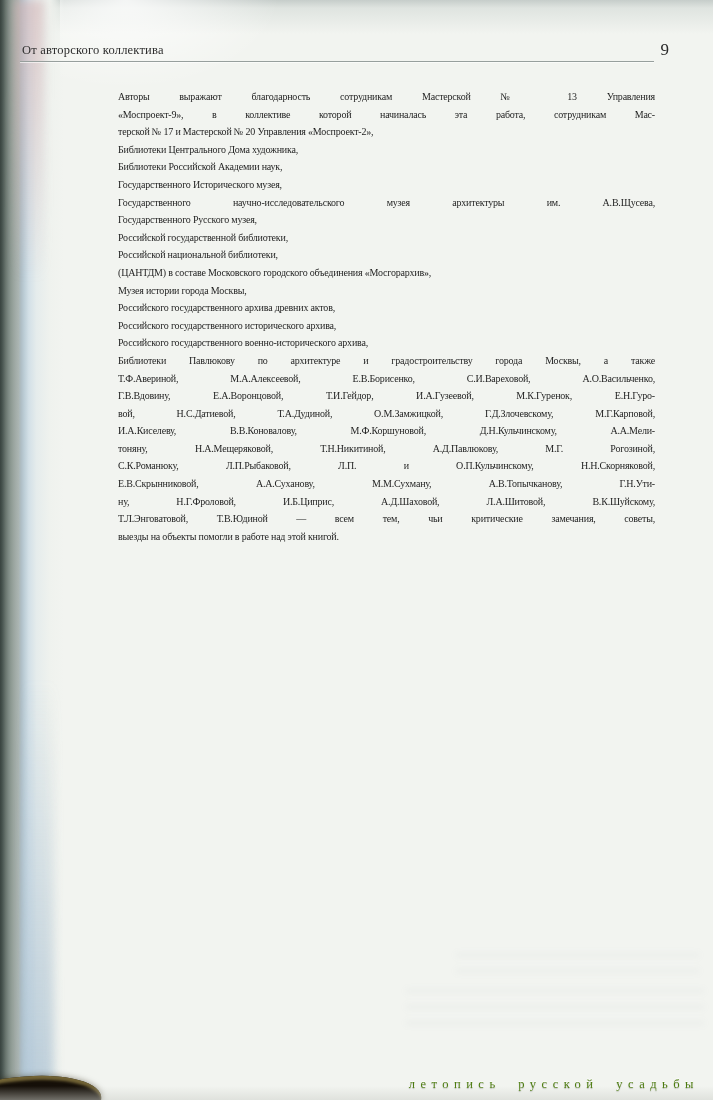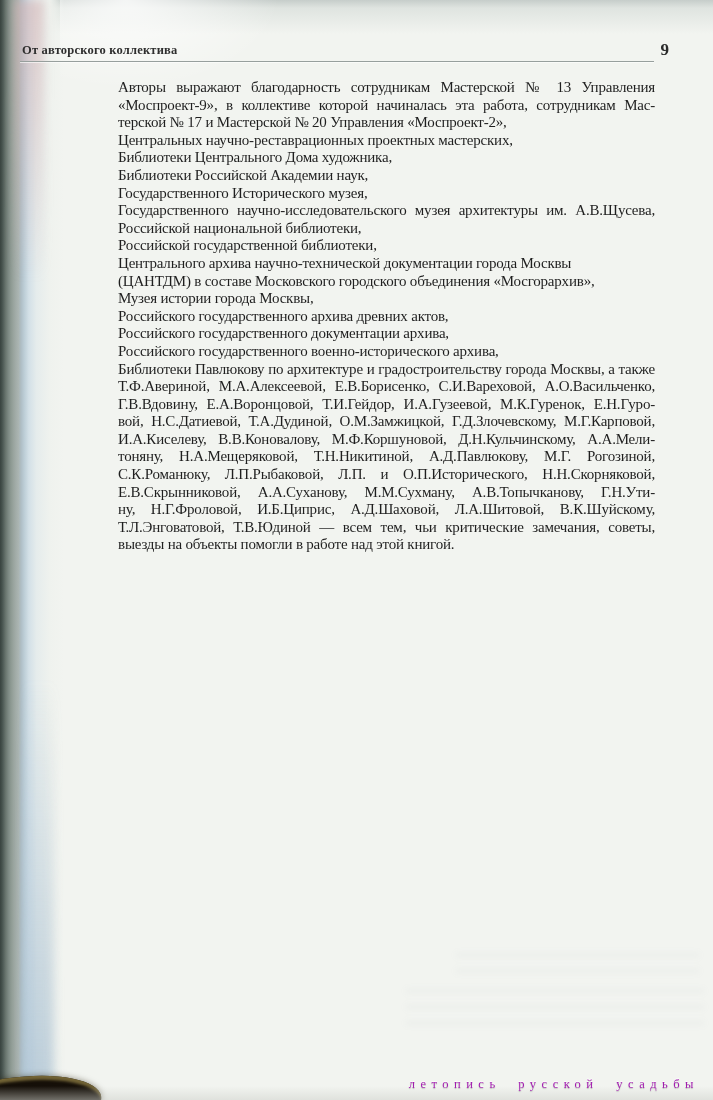--- a/index.html
+++ b/index.html
@@ -53,39 +53,39 @@
     transform: rotate(-8deg);
     box-shadow: inset 0 4px 3px rgba(133,116,62,0.85), 0 0 6px rgba(40,30,10,0.5);
   }
   .bottom-shade {
     position: absolute; left: 0; right: 0; bottom: 0; height: 14px;
     background: linear-gradient(0deg, rgba(205,208,202,0.5), rgba(205,208,202,0));
     pointer-events: none;
   }
   
   .header-row {
-    position: absolute; left: 22px; right: 44px; top: 40px; height: 20px; font-weight: bold;
+    position: absolute; left: 22px; right: 44px; top: 40px; height: 20px;
   }
   .header-title {
     position: absolute; left: 0; bottom: 2px;
     font-size: 12.5px; color: #2e2e2e; letter-spacing: 0.2px;
   }
   .page-number {
     position: absolute; right: 0; bottom: 0;
     font-size: 17px; color: #2a2a2a;
   }
   .header-rule {
     position: absolute; left: 20px; top: 61px; width: 634px; height: 1px;
     background: #979f9d;
     box-shadow: 0 1px 0 rgba(255,255,255,0.6);
   }
   
   .body-text {
-    position: absolute; left: 118px; top: 79px; width: 537px;
-    font-size: 15px; line-height: 17.6px;
+    position: absolute; left: 118px; top: 88px; width: 537px;
+    font-size: 10px; line-height: 17.6px;
     color: #1f1f1f;
     letter-spacing: -0.2px;
   }
   .line { white-space: nowrap; }
   .line.just {
     white-space: normal;
     text-align: justify;
     text-align-last: justify;
   }
   
@@ -94,21 +94,21 @@
     background: repeating-linear-gradient(180deg,
       rgba(140,152,165,0.18) 0 6px, rgba(140,152,165,0) 6px 16px);
     filter: blur(3px); opacity: 0.28;
   }
   .smudge-1 { left: 455px; top: 952px; width: 245px; height: 24px; }
   .smudge-2 { left: 405px; top: 988px; width: 300px; height: 40px; }
   
   .watermark {
     position: absolute; right: 14px; bottom: 8px;
     font-size: 12.5px; letter-spacing: 5.5px; word-spacing: 9px;
-    color: #a21caf;
+    color: #4d7c0f;
     text-shadow: 0 -1px 0 rgba(255,255,255,0.95), 0 1px 1px rgba(110,116,110,0.45);
   }
 </style>
 </head>
 <body>
 
 <div class="page">
 
   <div class="top-shadow"></div>
   <div class="left-edge-shadow"></div>
@@ -119,40 +119,39 @@
   <div class="header-row">
     <span class="header-title">От авторского коллектива</span>
     <span class="page-number">9</span>
   </div>
   <div class="header-rule"></div>
 
   <div class="body-text">
       <div class="line just">Авторы выражают благодарность сотрудникам Мастерской № 13 Управления</div>
       <div class="line just">«Моспроект-9», в коллективе которой начиналась эта работа, сотрудникам Мас-</div>
       <div class="line">терской № 17 и Мастерской № 20 Управления «Моспроект-2»,</div>
-      <div class="line">Центральных научно-реставрационных проектных мастерских,</div>
       <div class="line">Библиотеки Центрального Дома художника,</div>
       <div class="line">Библиотеки Российской Академии наук,</div>
       <div class="line">Государственного Исторического музея,</div>
       <div class="line just">Государственного научно-исследовательского музея архитектуры им. А.В.Щусева,</div>
+      <div class="line">Государственного Русского музея,</div>
+      <div class="line">Российской государственной библиотеки,</div>
       <div class="line">Российской национальной библиотеки,</div>
-      <div class="line">Российской государственной библиотеки,</div>
-      <div class="line">Центрального архива научно-технической документации города Москвы</div>
       <div class="line">(ЦАНТДМ) в составе Московского городского объединения «Мосгорархив»,</div>
       <div class="line">Музея истории города Москвы,</div>
       <div class="line">Российского государственного архива древних актов,</div>
-      <div class="line">Российского государственного документации архива,</div>
+      <div class="line">Российского государственного исторического архива,</div>
       <div class="line">Российского государственного военно-исторического архива,</div>
       <div class="line just">Библиотеки Павлюкову по архитектуре и градостроительству города Москвы, а также</div>
       <div class="line just">Т.Ф.Авериной, М.А.Алексеевой, Е.В.Борисенко, С.И.Вареховой, А.О.Васильченко,</div>
       <div class="line just">Г.В.Вдовину, Е.А.Воронцовой, Т.И.Гейдор, И.А.Гузеевой, М.К.Гуренок, Е.Н.Гуро-</div>
       <div class="line just">вой, Н.С.Датиевой, Т.А.Дудиной, О.М.Замжицкой, Г.Д.Злочевскому, М.Г.Карповой,</div>
       <div class="line just">И.А.Киселеву, В.В.Коновалову, М.Ф.Коршуновой, Д.Н.Кульчинскому, А.А.Мели-</div>
       <div class="line just">тоняну, Н.А.Мещеряковой, Т.Н.Никитиной, А.Д.Павлюкову, М.Г. Рогозиной,</div>
-      <div class="line just">С.К.Романюку, Л.П.Рыбаковой, Л.П. и О.П.Исторического, Н.Н.Скорняковой,</div>
+      <div class="line just">С.К.Романюку, Л.П.Рыбаковой, Л.П. и О.П.Кульчинскому, Н.Н.Скорняковой,</div>
       <div class="line just">Е.В.Скрынниковой, А.А.Суханову, М.М.Сухману, А.В.Топычканову, Г.Н.Ути-</div>
       <div class="line just">ну, Н.Г.Фроловой, И.Б.Циприс, А.Д.Шаховой, Л.А.Шитовой, В.К.Шуйскому,</div>
       <div class="line just">Т.Л.Энговатовой, Т.В.Юдиной — всем тем, чьи критические замечания, советы,</div>
       <div class="line">выезды на объекты помогли в работе над этой книгой.</div>
     </div>
 
   <div class="smudge smudge-1"></div>
   <div class="smudge smudge-2"></div>
 
   <div class="watermark">летопись русской усадьбы</div>

